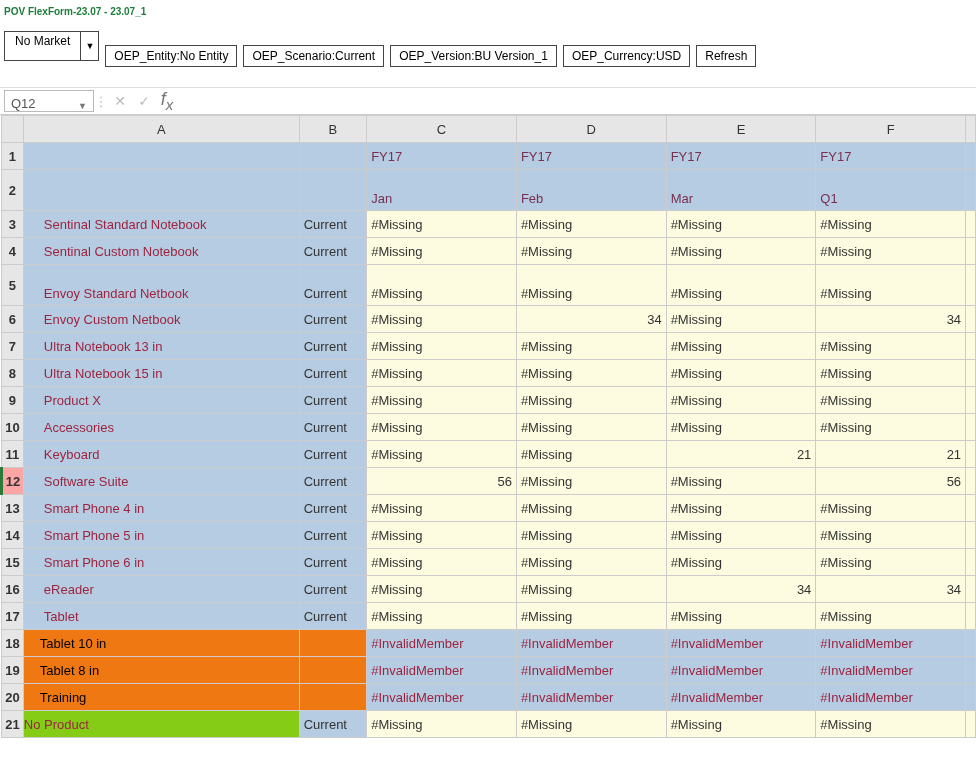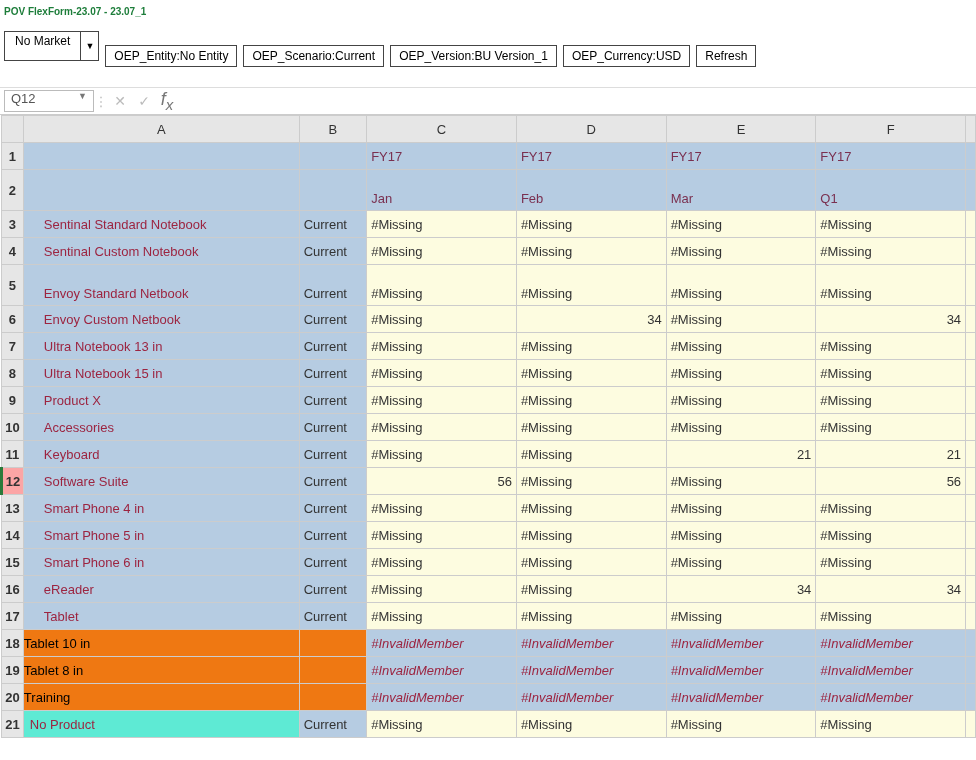--- a/index.html
+++ b/index.html
@@ -10,21 +10,21 @@
 
 
 .povbar { display: flex; gap: 6px; padding: 0 4px 20px 4px; align-items: center; }
 .pov-dd { display: flex; border: 1px solid #444; height: 30px; }
 .pov-dd-label { padding: 2px 10px; font-size: 12px; }
 .pov-dd-btn { border-left: 1px solid #444; width: 18px; display: flex; align-items: center; justify-content: center; font-size: 9px; }
 .pov-chip { border: 1px solid #444; padding: 2px 8px; font-size: 12px; height: 22px; display: flex; align-items: center; margin-top: 20px; }
 
 
 .fbar { display: flex; align-items: center; gap: 0; padding-left: 4px; height: 28px; border-top: 1px solid #ddd; border-bottom: 1px solid #ccc; }
-.namebox { width: 90px; height: 22px; border: 1px solid #bbb; padding: 0 6px; display: flex; align-items: flex-start; justify-content: space-between; font-size: 13px; color: #555; }
+.namebox { width: 90px; height: 22px; border: 1px solid #bbb; padding: 0 6px; display: flex; align-items: flex-end; justify-content: space-between; font-size: 13px; color: #555; }
 .namebox .arrow { font-size: 9px; color: #777; }
 .fsep { width: 14px; text-align: center; color: #bbb; }
 .ficon { width: 24px; text-align: center; color: #bbb; font-size: 14px; }
 .fx { width: 22px; text-align: center; color: #777; font-style: italic; font-size: 18px; }
 .finput { border: none; outline: none; height: 22px; flex: 1; }
 
 
 .grid { border-collapse: collapse; table-layout: fixed; }
 .grid td, .grid th { border: 1px solid #ccc; height: 27px; font-size: 13px; white-space: nowrap; overflow: hidden; }
 .corner { width: 22px; background: #e6e6e6; border-right: 1px solid #aaa; border-bottom: 1px solid #aaa; }
@@ -33,27 +33,27 @@
 .rowhd.sel { background: #fca5a5; border-left: 3px solid #2a7a3a; }
 .colA { width: 278px; }
 .colB { width: 68px; }
 .colC, .colD, .colE, .colF { width: 151px; }
 .colG { width: 10px; }
 
 
 .hdr-blue-blank { background: #b6cce2; }
 .hdr-blue { background: #b6cce2; color: #7a3050; padding-left: 4px; font-size: 17px; text-align: left; }
 .member { background: #b6cce2; color: #9c2440; padding-left: 20px; font-size: 17px; text-align: left; margin-left: 25px; }
-.member-np { background: #5eead4; color: #9c2440; padding-left: 6px; font-size: 17px; text-align: left; }
+.member-np { background: #84cc16; color: #9c2440; font-size: 17px; text-align: left; }
 .curcell { background: #b6cce2; color: #333; padding-left: 4px; font-size: 17px; text-align: left; }
-.invalid-mem { background: #ef7812; color: #000; padding-left: 0; font-size: 13px; text-align: left; }
+.invalid-mem { background: #ef7812; color: #000; padding-left: 16px; font-size: 13px; text-align: left; }
 .invalid-mem-blank { background: #ef7812; }
 .data-miss { background: #fdfce0; color: #333; padding-left: 4px; font-size: 13px; text-align: left; }
 .data-num { background: #fdfce0; color: #333; padding-right: 4px; font-size: 13px; text-align: right; }
-.invalid-data { background: #b6cce2; color: #9c2440; padding-left: 4px; font-size: 17px; text-align: left; font-style: italic; }
+.invalid-data { background: #b6cce2; color: #9c2440; padding-left: 4px; font-size: 17px; text-align: left; }
 .grid tr:nth-child(3) td { height: 41px; vertical-align: bottom; padding-bottom: 4px; }
 </style>
 </head>
 <body>
 
 <div class="title">POV FlexForm-23.07 - 23.07_1</div>
 
 <div class="povbar">
   <div class="pov-dd">
     <div class="pov-dd-label">No Market</div>

